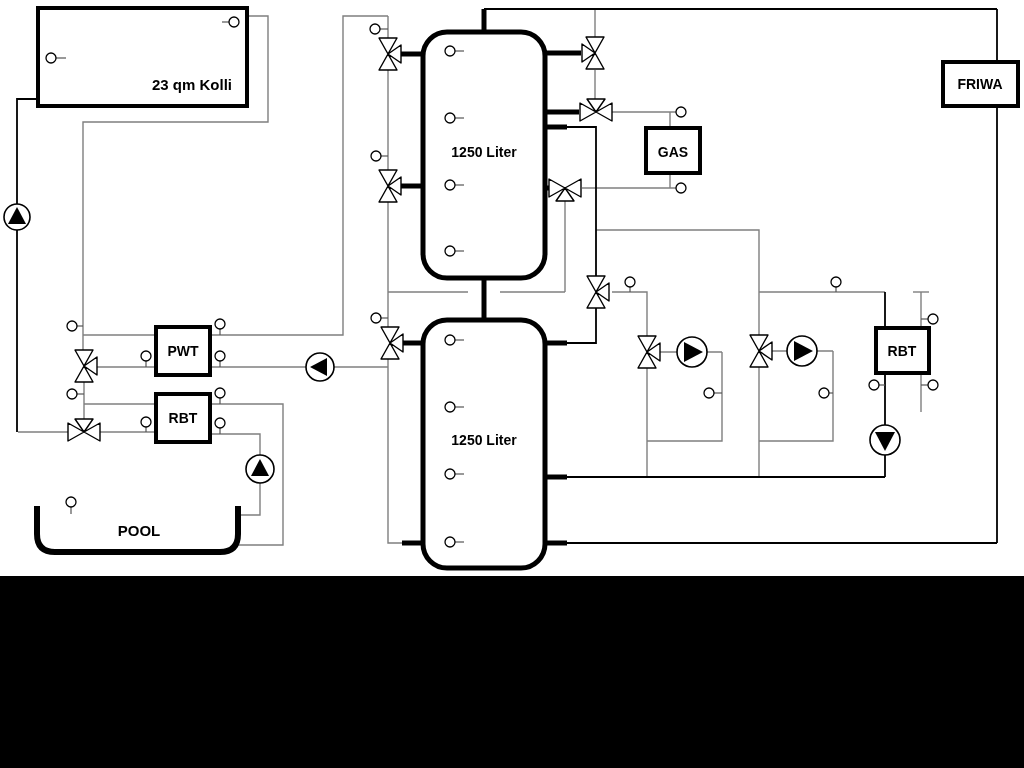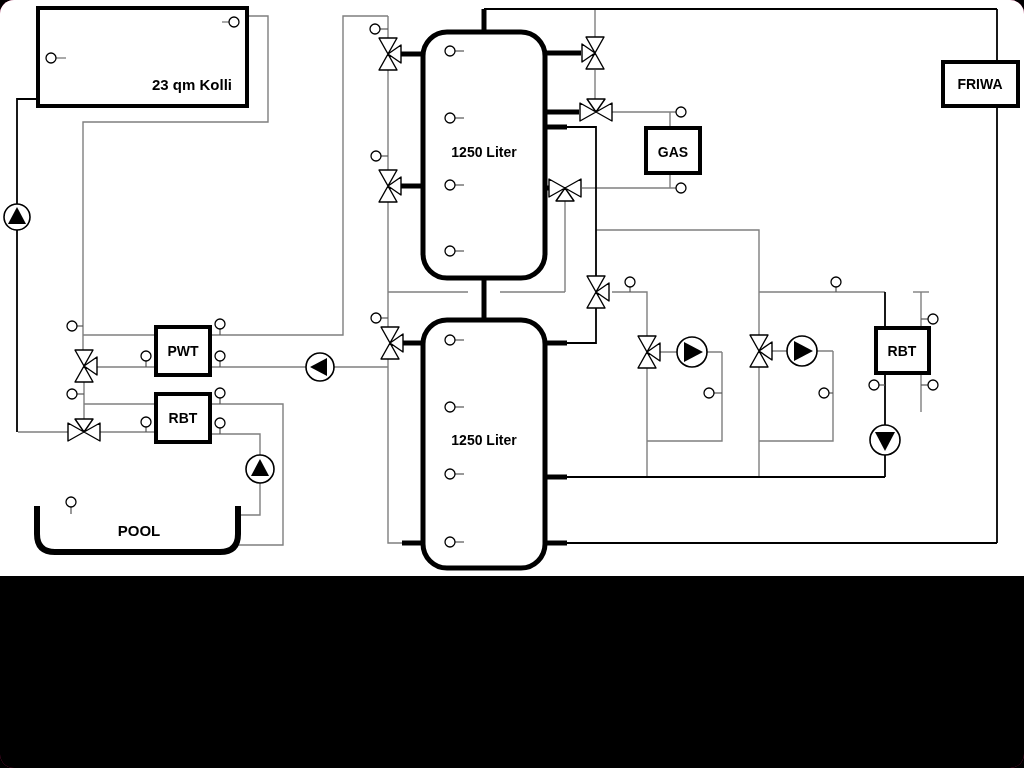--- a/index.html
+++ b/index.html
@@ -1,17 +1,17 @@
 <!DOCTYPE html>
 <html><head>
 <meta charset="utf-8">
 <style>
   html,body{margin:0;padding:0;background:#000;}
   .screen{position:relative;width:1024px;height:768px;background:#be185d;overflow:hidden;
-          font-family:"Liberation Sans", sans-serif;border-radius:14px;}
+          font-family:"Liberation Sans", sans-serif;}
   .drawing{position:absolute;left:0;top:0;width:1024px;height:576px;background:#fff;}
   svg{display:block;}
   .pipe-g{stroke:#7f7f7f;stroke-width:1.4;fill:none;}
   .pipe-b{stroke:#000;stroke-width:1.8;fill:none;}
   .stub{stroke:#000;stroke-width:5;fill:none;}
   .tank{fill:#fff;stroke:#000;stroke-width:5;}
   .box{fill:#fff;stroke:#000;stroke-width:4;}
   .valve{fill:#fff;stroke:#000;stroke-width:1.4;stroke-linejoin:round;}
   .pump-body{fill:#fff;stroke:#000;stroke-width:1.6;}
   .pump-tri{fill:#000;stroke:none;}

